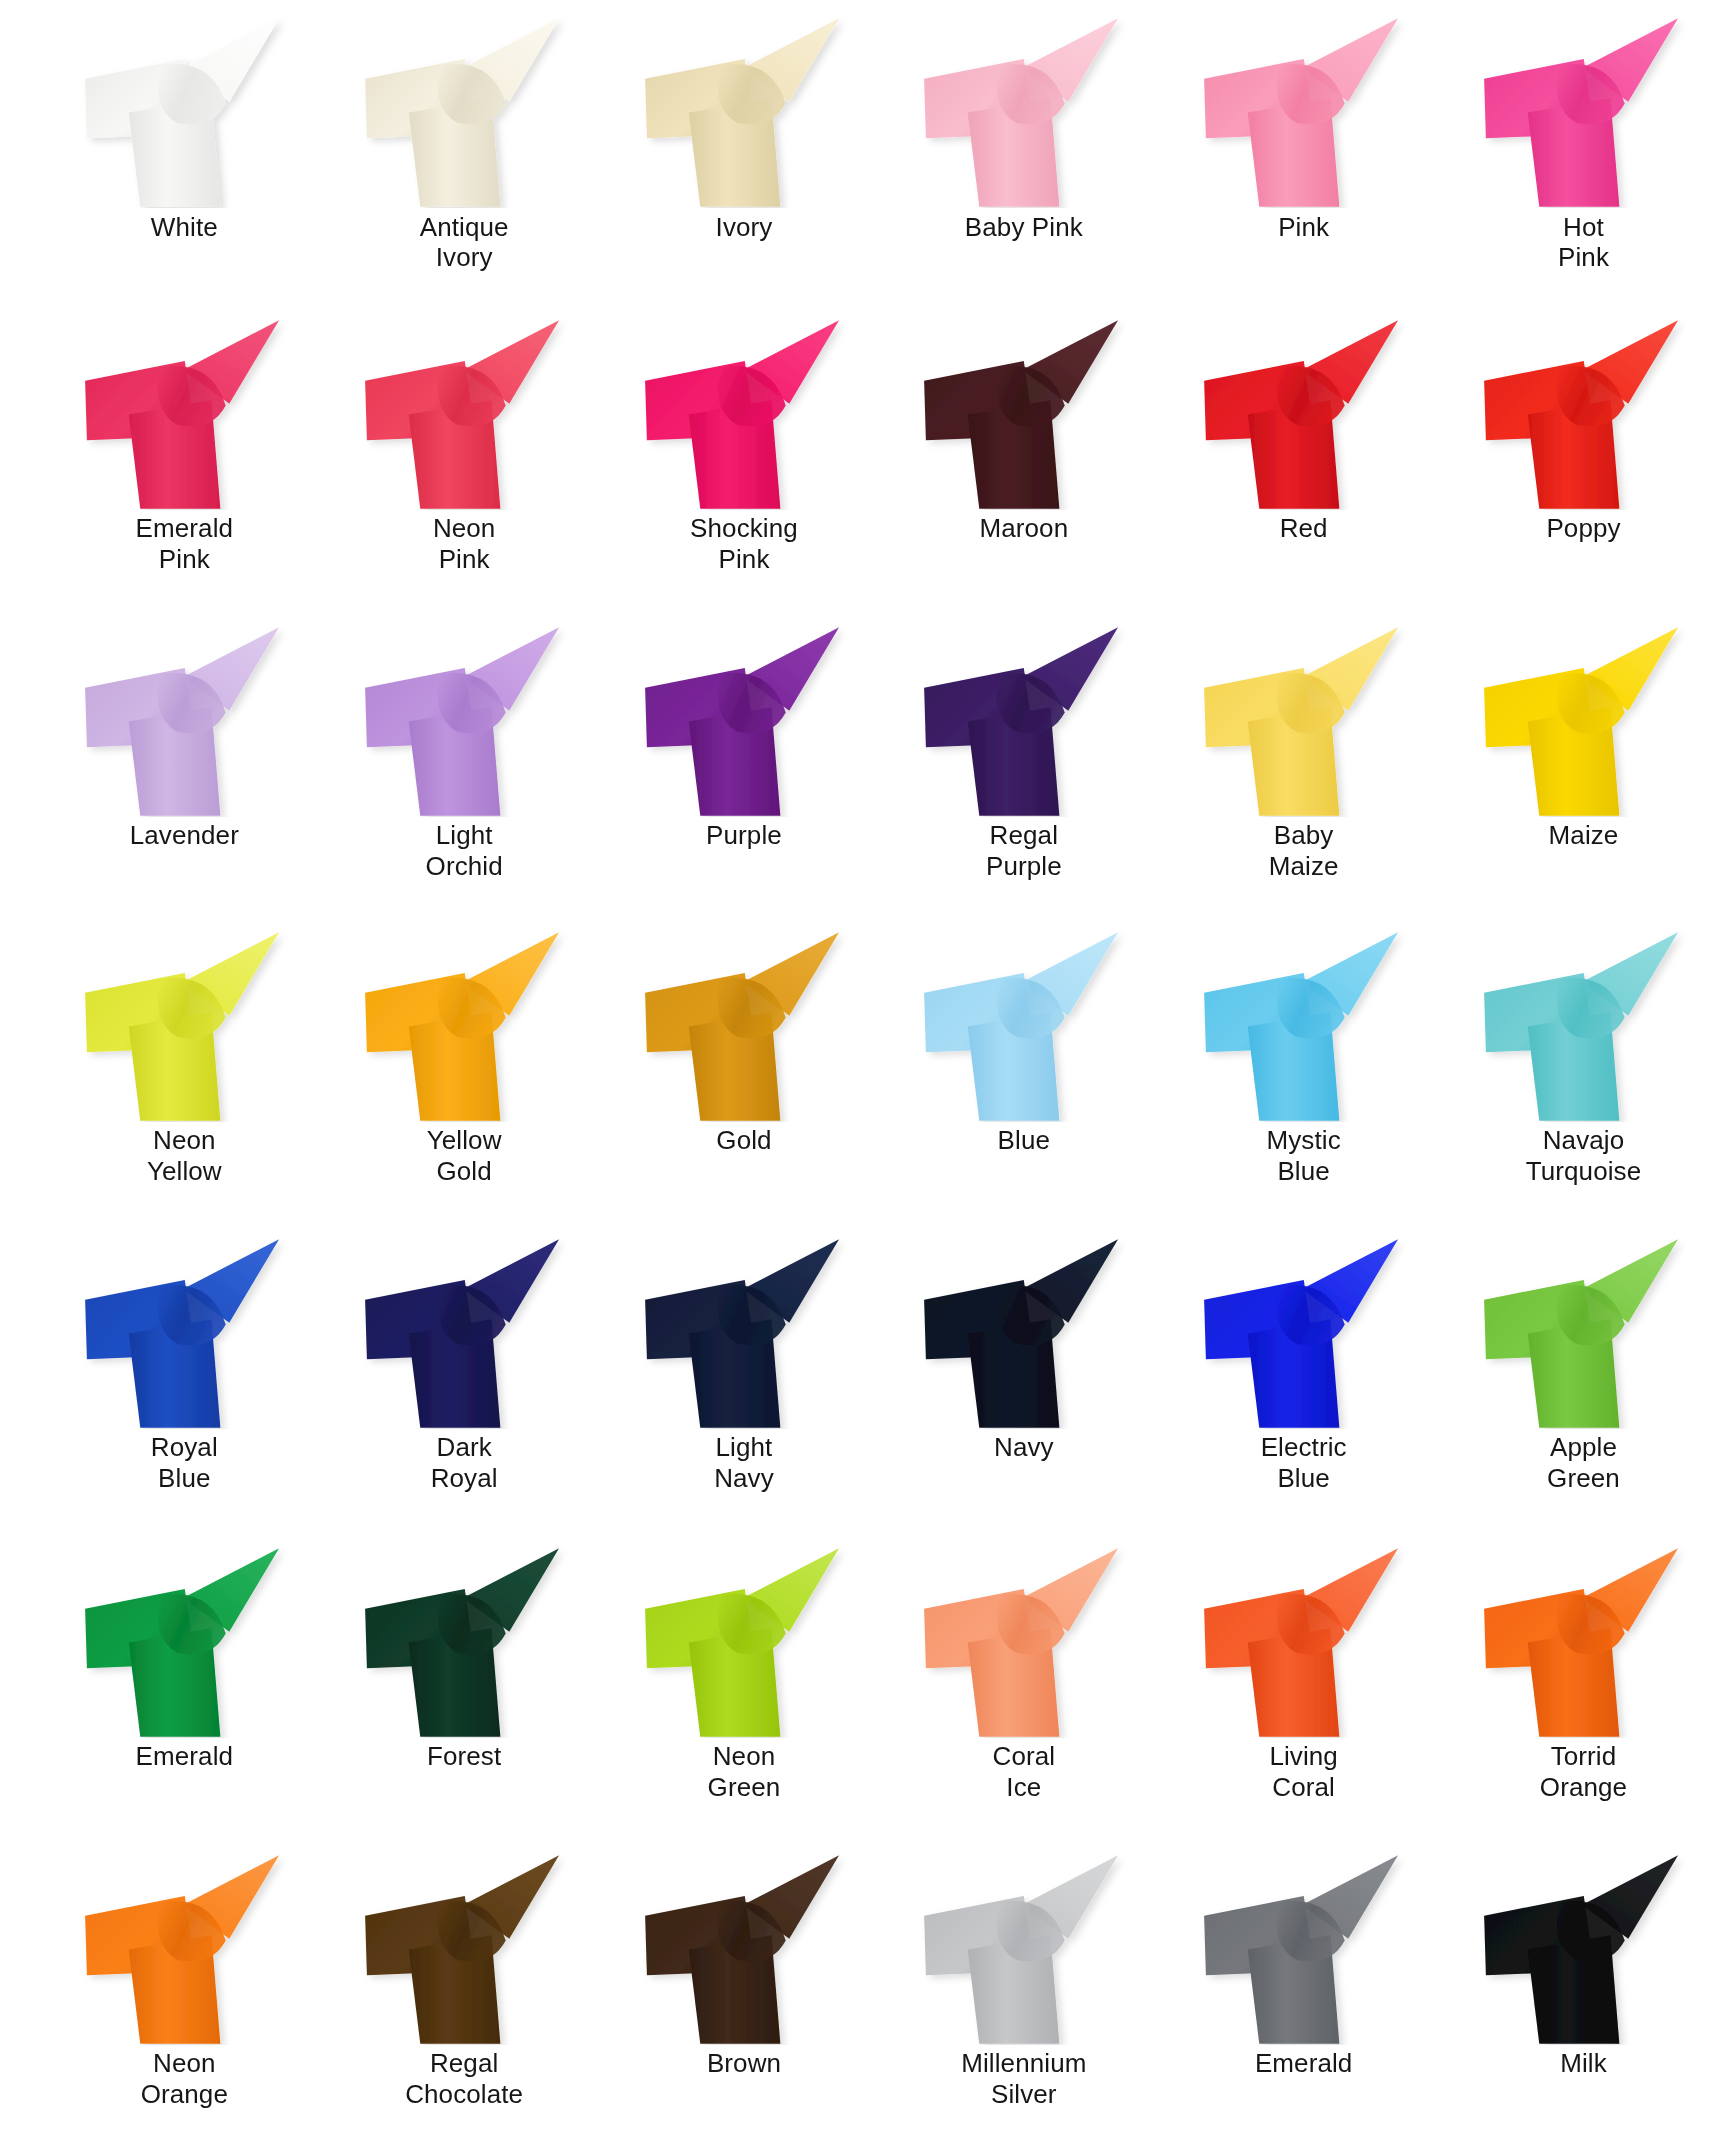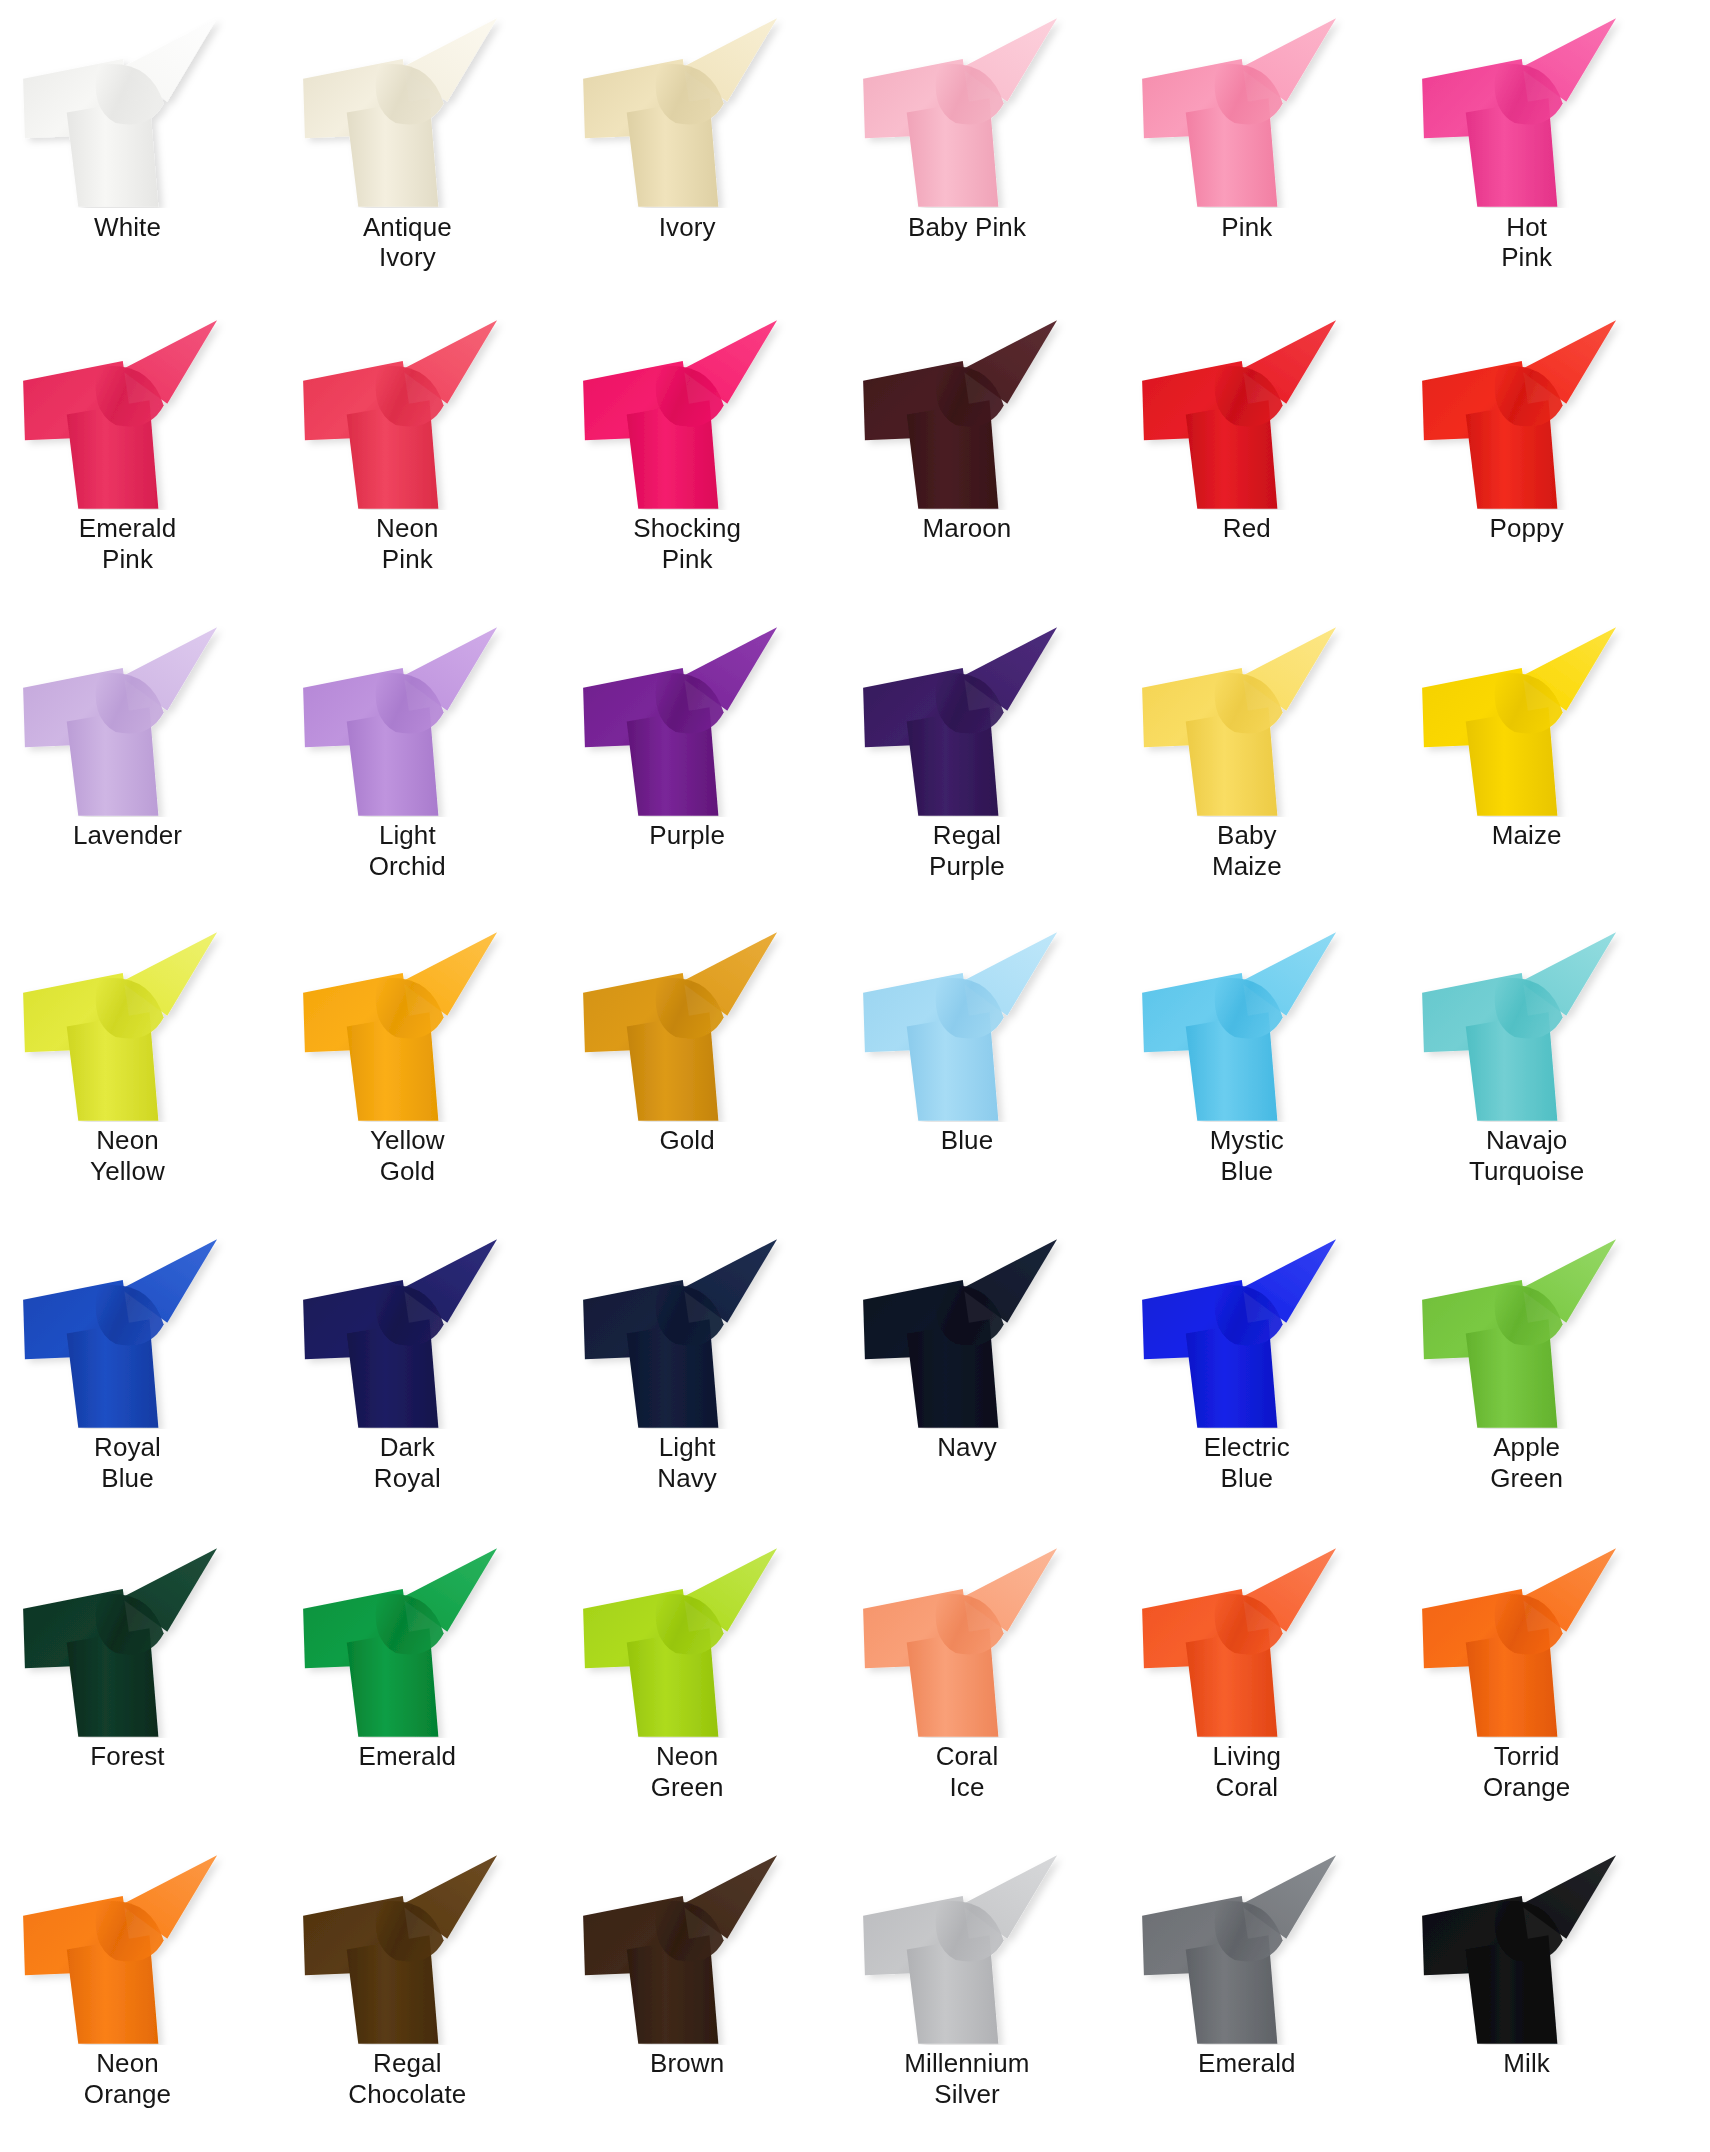--- a/index.html
+++ b/index.html
@@ -24,21 +24,21 @@
     width: 1711px;
     padding: 5.3px 16px 0 16px;
     column-gap: 0px;
     row-gap: 0px;
   }
 
   .swatch-cell {
     position: relative;
     display: flex;
     flex-direction: column;
-    align-items: flex-start;
+    align-items: flex-end;
     justify-content: flex-start;
   }
 
   .ribbon-art {
     position: relative;
     width: 218px;
     height: 192px;
     display: block;
   }
   .ribbon-art svg { display: block; width: 100%; height: 100%; }
@@ -1193,20 +1193,57 @@
           </g>
         </svg>
       </div>
       <div class="swatch-label">Apple
 Green</div>
     </div>
     <div class="swatch-cell r5">
       <div class="ribbon-art">
         <svg viewBox="0 0 245 215" xmlns="http://www.w3.org/2000/svg">
           <defs>
+            <linearGradient id="tailg30" x1="0" y1="0" x2="1" y2="0">
+              <stop offset="0%" stop-color="#058132"></stop>
+              <stop offset="42%" stop-color="#0e9e45"></stop>
+              <stop offset="100%" stop-color="#058132"></stop>
+            </linearGradient>
+            <linearGradient id="bandg30" x1="0" y1="0.2" x2="1" y2="0.9">
+              <stop offset="0%" stop-color="#0c943f"></stop>
+              <stop offset="55%" stop-color="#0e9e45"></stop>
+              <stop offset="100%" stop-color="#058132"></stop>
+            </linearGradient>
+            <linearGradient id="tipgg30" x1="0.1" y1="1" x2="0.9" y2="0">
+              <stop offset="0%" stop-color="#0e9e45"></stop>
+              <stop offset="100%" stop-color="#28b25c"></stop>
+            </linearGradient>
+            <linearGradient id="curlg30" x1="0" y1="0" x2="1" y2="0.4">
+              <stop offset="0%" stop-color="#0e9e45"></stop>
+              <stop offset="50%" stop-color="#058132"></stop>
+              <stop offset="100%" stop-color="#0c943f"></stop>
+            </linearGradient>
+            <filter id="shg30" x="-25%" y="-25%" width="160%" height="160%">
+              <feDropShadow dx="5" dy="4" stdDeviation="4" flood-color="#000000" flood-opacity="0.13"></feDropShadow>
+            </filter>
+          </defs>
+          <g filter="url(#shg30)">
+            <path d="M 118 58 L 226 2 L 170 96 Z" fill="url(#tipgg30)"></path>
+            <path d="M 8 70 L 120 48 L 132 132 L 10 137 Z" fill="url(#bandg30)"></path>
+            <path d="M 57 108 L 150 92 L 160 214 L 70 214 Z" fill="url(#tailg30)"></path>
+            <path d="M 92 55 Q 150 46 166 98 Q 150 128 112 120 Q 82 104 92 55 Z" fill="url(#curlg30)" opacity="0.93"></path>
+          </g>
+        </svg>
+      </div>
+      <div class="swatch-label">Emerald</div>
+    </div>
+    <div class="swatch-cell r5">
+      <div class="ribbon-art">
+        <svg viewBox="0 0 245 215" xmlns="http://www.w3.org/2000/svg">
+          <defs>
             <linearGradient id="tailg31" x1="0" y1="0" x2="1" y2="0">
               <stop offset="0%" stop-color="#092b1d"></stop>
               <stop offset="42%" stop-color="#123d2b"></stop>
               <stop offset="100%" stop-color="#092b1d"></stop>
             </linearGradient>
             <linearGradient id="bandg31" x1="0" y1="0.2" x2="1" y2="0.9">
               <stop offset="0%" stop-color="#0f3625"></stop>
               <stop offset="55%" stop-color="#123d2b"></stop>
               <stop offset="100%" stop-color="#092b1d"></stop>
             </linearGradient>
@@ -1230,57 +1267,20 @@
             <path d="M 92 55 Q 150 46 166 98 Q 150 128 112 120 Q 82 104 92 55 Z" fill="url(#curlg31)" opacity="0.93"></path>
           </g>
         </svg>
       </div>
       <div class="swatch-label">Forest</div>
     </div>
     <div class="swatch-cell r5">
       <div class="ribbon-art">
         <svg viewBox="0 0 245 215" xmlns="http://www.w3.org/2000/svg">
           <defs>
-            <linearGradient id="tailg30" x1="0" y1="0" x2="1" y2="0">
-              <stop offset="0%" stop-color="#058132"></stop>
-              <stop offset="42%" stop-color="#0e9e45"></stop>
-              <stop offset="100%" stop-color="#058132"></stop>
-            </linearGradient>
-            <linearGradient id="bandg30" x1="0" y1="0.2" x2="1" y2="0.9">
-              <stop offset="0%" stop-color="#0c943f"></stop>
-              <stop offset="55%" stop-color="#0e9e45"></stop>
-              <stop offset="100%" stop-color="#058132"></stop>
-            </linearGradient>
-            <linearGradient id="tipgg30" x1="0.1" y1="1" x2="0.9" y2="0">
-              <stop offset="0%" stop-color="#0e9e45"></stop>
-              <stop offset="100%" stop-color="#28b25c"></stop>
-            </linearGradient>
-            <linearGradient id="curlg30" x1="0" y1="0" x2="1" y2="0.4">
-              <stop offset="0%" stop-color="#0e9e45"></stop>
-              <stop offset="50%" stop-color="#058132"></stop>
-              <stop offset="100%" stop-color="#0c943f"></stop>
-            </linearGradient>
-            <filter id="shg30" x="-25%" y="-25%" width="160%" height="160%">
-              <feDropShadow dx="5" dy="4" stdDeviation="4" flood-color="#000000" flood-opacity="0.13"></feDropShadow>
-            </filter>
-          </defs>
-          <g filter="url(#shg30)">
-            <path d="M 118 58 L 226 2 L 170 96 Z" fill="url(#tipgg30)"></path>
-            <path d="M 8 70 L 120 48 L 132 132 L 10 137 Z" fill="url(#bandg30)"></path>
-            <path d="M 57 108 L 150 92 L 160 214 L 70 214 Z" fill="url(#tailg30)"></path>
-            <path d="M 92 55 Q 150 46 166 98 Q 150 128 112 120 Q 82 104 92 55 Z" fill="url(#curlg30)" opacity="0.93"></path>
-          </g>
-        </svg>
-      </div>
-      <div class="swatch-label">Emerald</div>
-    </div>
-    <div class="swatch-cell r5">
-      <div class="ribbon-art">
-        <svg viewBox="0 0 245 215" xmlns="http://www.w3.org/2000/svg">
-          <defs>
             <linearGradient id="tailg32" x1="0" y1="0" x2="1" y2="0">
               <stop offset="0%" stop-color="#96c40b"></stop>
               <stop offset="42%" stop-color="#aedb1f"></stop>
               <stop offset="100%" stop-color="#96c40b"></stop>
             </linearGradient>
             <linearGradient id="bandg32" x1="0" y1="0.2" x2="1" y2="0.9">
               <stop offset="0%" stop-color="#a5d318"></stop>
               <stop offset="55%" stop-color="#aedb1f"></stop>
               <stop offset="100%" stop-color="#96c40b"></stop>
             </linearGradient>

